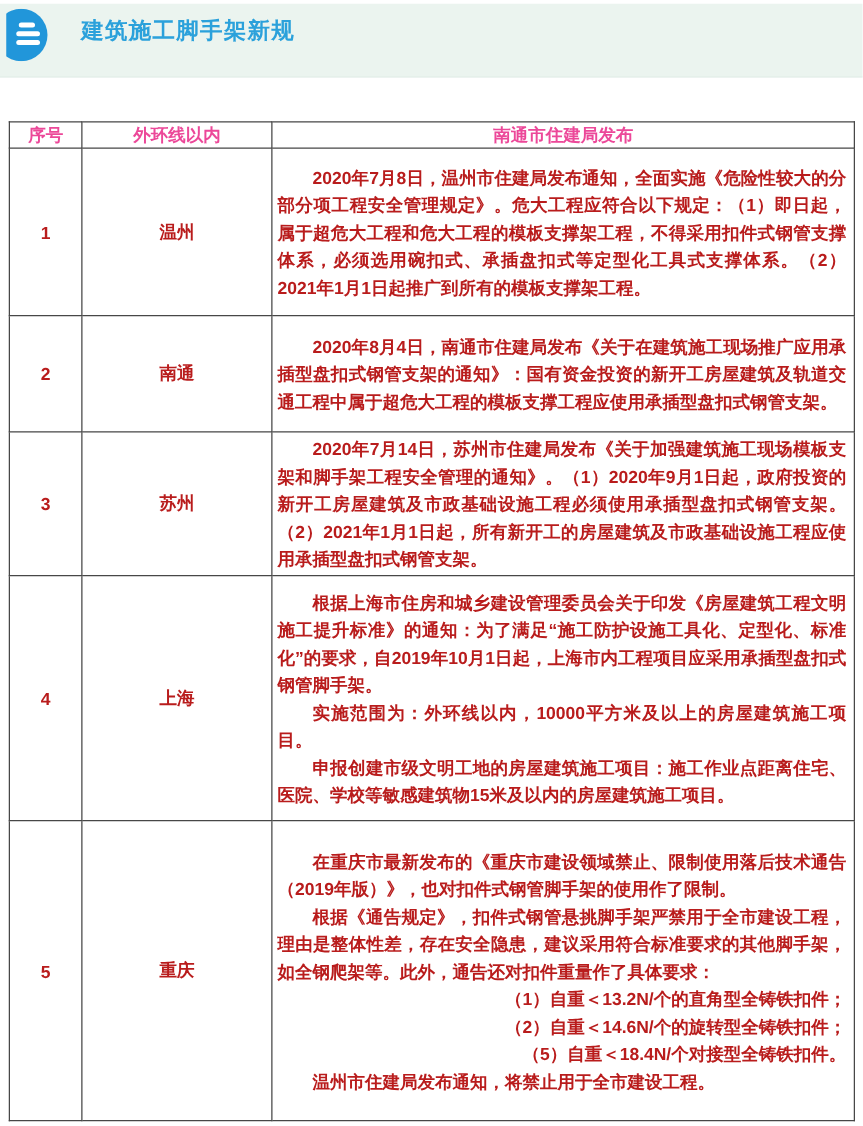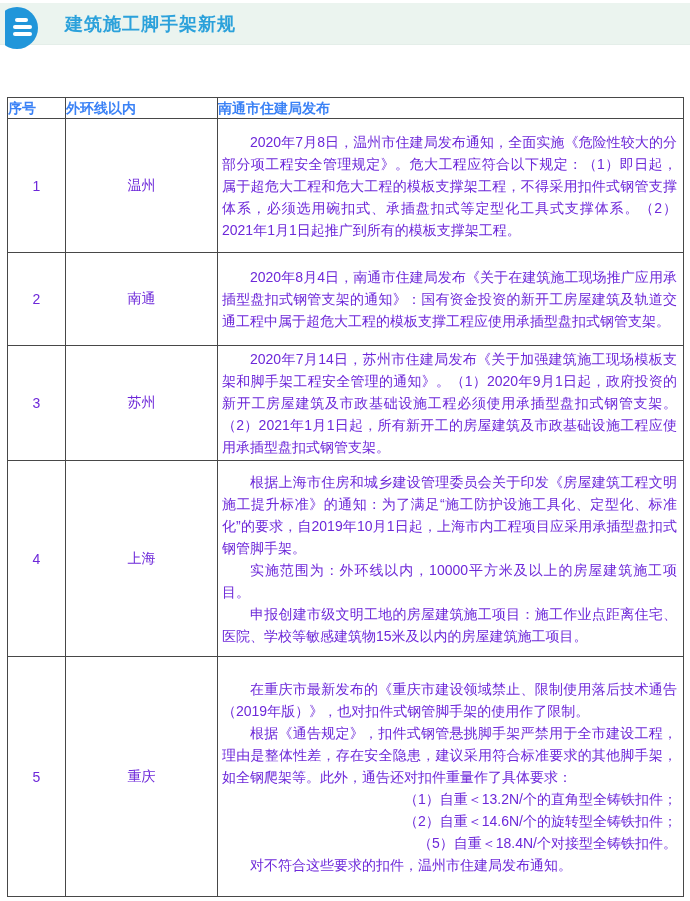--- a/index.html
+++ b/index.html
@@ -7,21 +7,21 @@
   body {
     width: 690px; height: 901px;
     background: #ffffff;
     font-family: "Liberation Sans", sans-serif;
     position: relative;
     overflow: hidden;
   }
 
   
   .title-bar {
-    position: absolute; top: 3px; left: 0; right: 0; height: 42px;
+    position: absolute; top: 3px; left: 0; right: 0; height: 59px;
     background: #ebf4ef;
     border-bottom: 1px solid #e4eee9;
   }
   .doc-icon-wrap {
     position: absolute; left: 5px; top: 4px; width: 34px; height: 42px;
     overflow: hidden;
   }
   .doc-icon-circle {
     position: absolute; left: -9px; top: 0;
     width: 42px; height: 42px; border-radius: 50%;
@@ -45,28 +45,29 @@
     width: 676px;
     border-collapse: collapse;
     table-layout: fixed;
   }
   .policy-table col.c-index { width: 58px; }
   .policy-table col.c-city  { width: 152px; }
   .policy-table col.c-text  { width: 466px; }
   .policy-table th, .policy-table td {
     border: 1px solid #474747;
     font-size: 14px;
-    color: #6d28d9;
+    color: #b91c1c;
     padding: 0;
+    font-weight: bold;
   }
   .policy-table th {
     height: 21px;
     font-weight: bold;
-    text-align: left;
-    color: #3b82f6;
+    text-align: center;
+    color: #ec4899;
     line-height: 20px;
   }
   .policy-table td.cell-index,
   .policy-table td.cell-city {
     text-align: center;
     vertical-align: middle;
   }
   .policy-table td.cell-content {
     vertical-align: middle;
     padding: 2px 6px 2px 4px;
@@ -140,17 +141,17 @@
       </tr>
       <tr>
         <td class="cell-index">5</td>
         <td class="cell-city">重庆</td>
         <td class="cell-content">
           <p class="para">在重庆市最新发布的《重庆市建设领域禁止、限制使用落后技术通告（2019年版）》，也对扣件式钢管脚手架的使用作了限制。</p>
           <p class="para">根据《通告规定》，扣件式钢管悬挑脚手架严禁用于全市建设工程，理由是整体性差，存在安全隐患，建议采用符合标准要求的其他脚手架，如全钢爬架等。此外，通告还对扣件重量作了具体要求：</p>
           <p class="item">（1）自重＜13.2N/个的直角型全铸铁扣件；</p>
           <p class="item">（2）自重＜14.6N/个的旋转型全铸铁扣件；</p>
           <p class="item">（5）自重＜18.4N/个对接型全铸铁扣件。</p>
-          <p class="para">对不符合这些要求的扣件，温州市住建局发布通知。</p>
+          <p class="para">温州市住建局发布通知，将禁止用于全市建设工程。</p>
         </td>
       </tr>
     </tbody>
 </table>
 
 </body></html>

